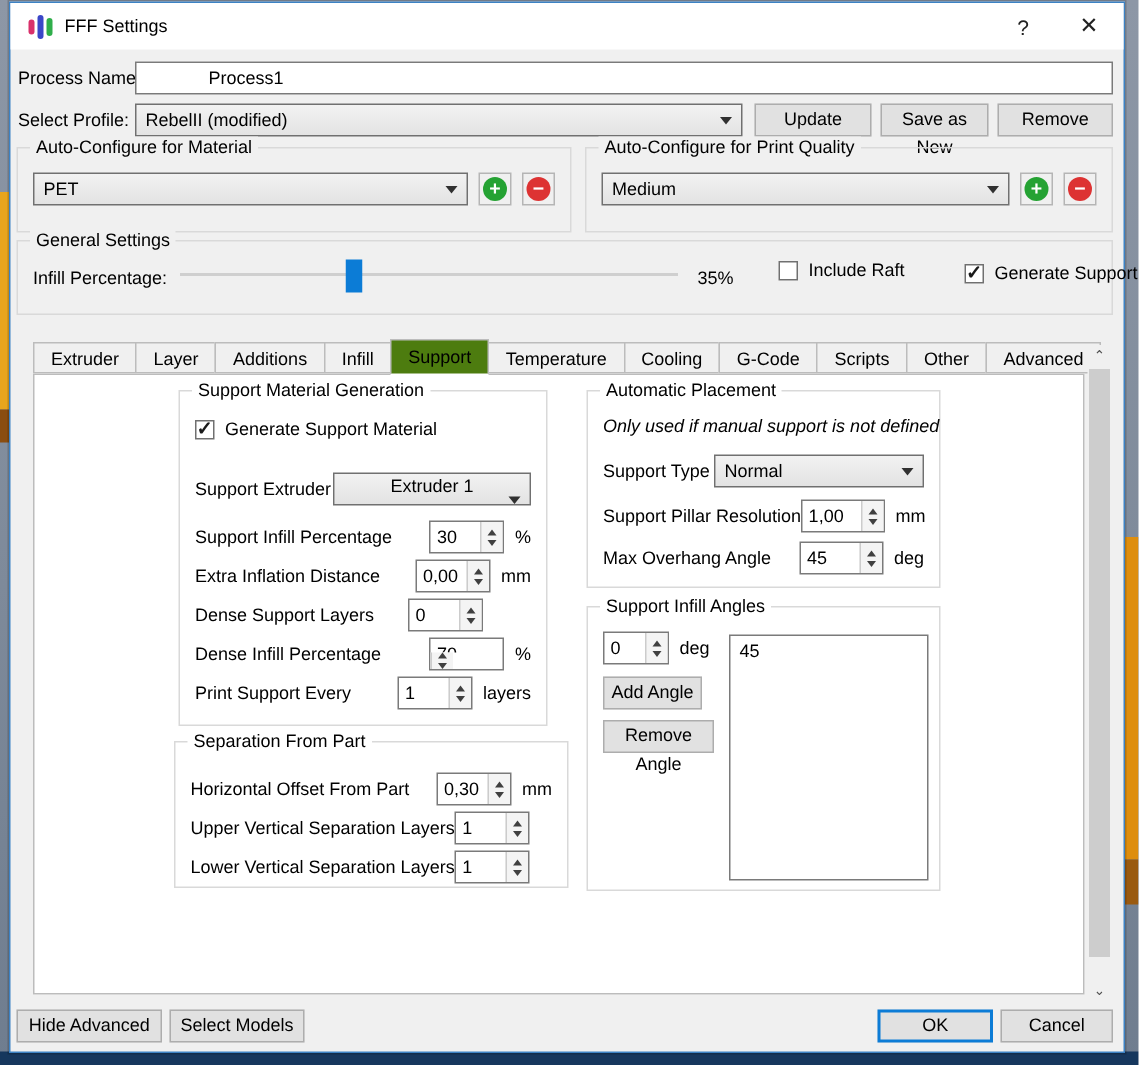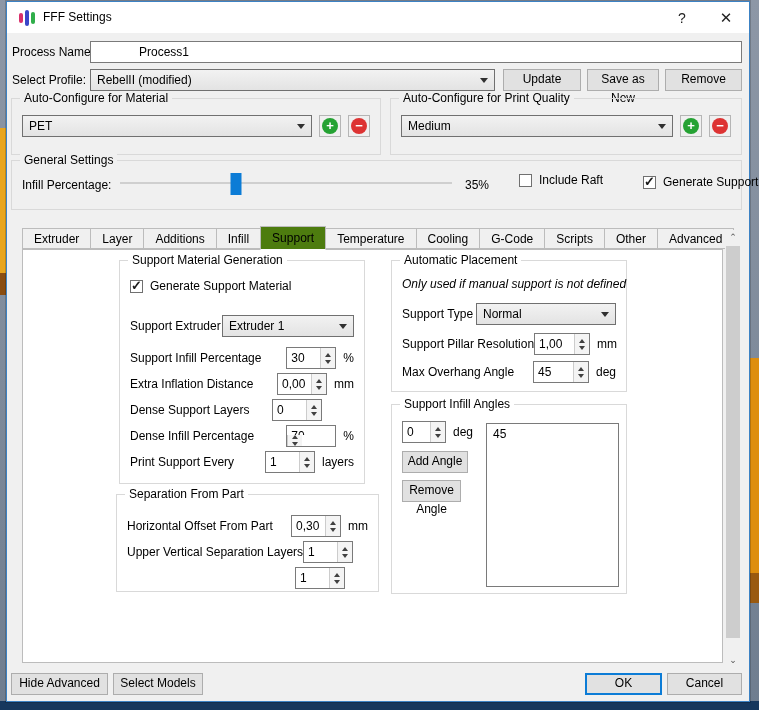--- a/index.html
+++ b/index.html
@@ -199,21 +199,21 @@
     <div class="group" style="left:96px;top:10px;width:246px;height:224px;">
       <span class="group-title">Support Material Generation</span>
       <div class="row" style="top:18px;">
         <div class="cbwrap">
           <span class="cb checked"></span>
           <span>Generate Support Material</span>
         </div>
       </div>
       <div class="row" style="top:54px;">
         <span class="lbl">Support Extruder</span>
-        <div class="combo" style="margin-left:auto;width:132px;">
+        <div class="combo" style="margin-left:auto;width:132px;flex-direction:column;">
           <span>Extruder 1</span>
           <span class="combo-arrow"></span>
         </div>
       </div>
       <div class="row" style="top:86px;">
         <span class="lbl">Support Infill Percentage</span>
         <span class="spin" style="margin-left:auto;width:50px;">
           <span class="spin-val">30</span>
           <span class="spin-arrows">
               <i class="sa-up"></i>
@@ -284,20 +284,21 @@
         <span class="lbl">Upper Vertical Separation Layers</span>
         <span class="spin" style="margin-left:auto;width:50px;">
           <span class="spin-val">1</span>
           <span class="spin-arrows">
               <i class="sa-up"></i>
               <i class="sa-down"></i>
             </span>
         </span>
       </div>
       <div class="row" style="top:72px;right:33px;">
+        <span class="lbl">Lower Vertical Separation Layers</span>
         <span class="spin" style="margin-left:auto;width:50px;">
           <span class="spin-val">1</span>
           <span class="spin-arrows">
               <i class="sa-up"></i>
               <i class="sa-down"></i>
             </span>
         </span>
       </div>
     </div>
 
@@ -343,21 +344,21 @@
         <span class="spin" style="width:44px;">
           <span class="spin-val">0</span>
           <span class="spin-arrows">
               <i class="sa-up"></i>
               <i class="sa-down"></i>
             </span>
         </span>
         <span class="unit">deg</span>
       </div>
       <div class="btn" style="position:absolute;left:10px;top:46px;width:66px;">Add Angle</div>
-      <div class="btn" style="position:absolute;left:10px;top:75px;width:59px;">Remove Angle</div>
+      <div class="btn" style="position:absolute;left:10px;top:75px;width:74px;">Remove Angle</div>
       <div class="listbox" style="left:94px;top:18px;width:133px;height:164px;">
         <div>45</div>
       </div>
     </div>
 
   </div>
 
   <div class="scrollbar">
     <span class="sb-arrow sb-up">⌃</span>
     <span class="sb-thumb"></span>

